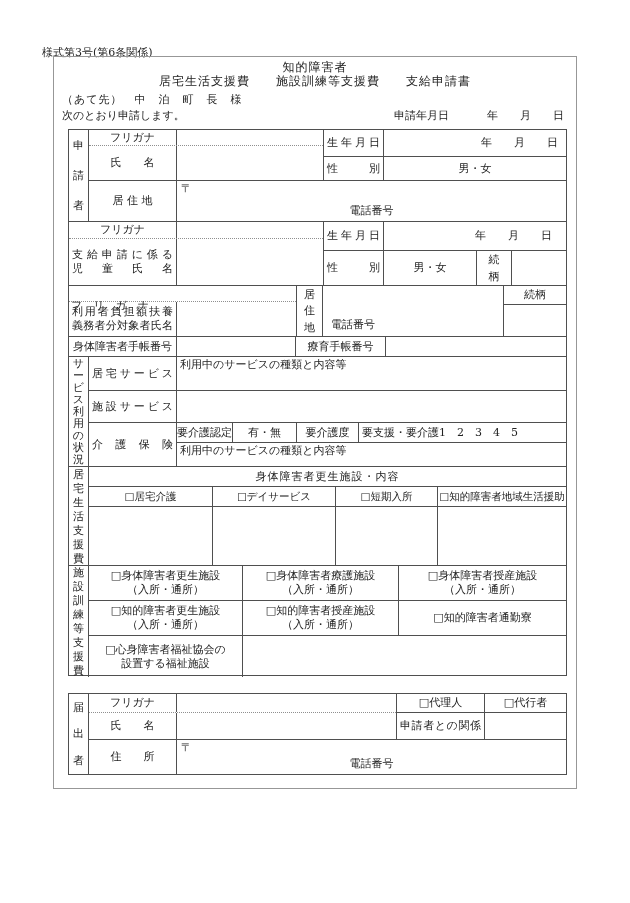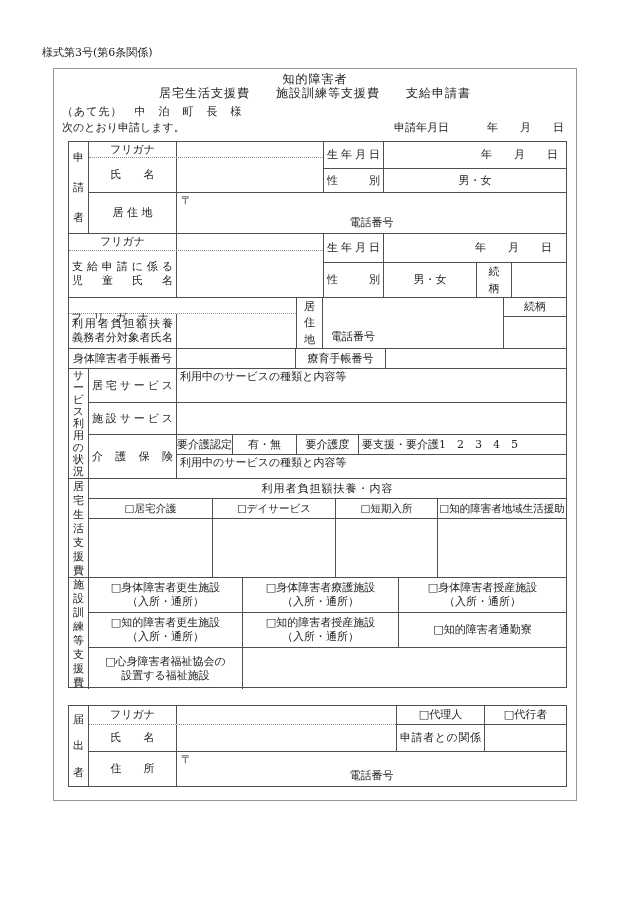--- a/index.html
+++ b/index.html
@@ -3,21 +3,21 @@
 <meta charset="utf-8">
 <style>
   * { box-sizing: border-box; margin: 0; padding: 0; }
   html,body { background:#ffffff; }
   .sheet {
     position: relative; width: 630px; height: 903px; background: #fff;
     font-family: "DejaVu Serif", "Liberation Serif", serif;
     font-size: 11px; color: #222; line-height: 1.25;
   }
   .abs { position: absolute; }
-  .box { position: absolute; left: 53px; top: 68px; width: 524px; height: 733px; border: 1px solid #979797; }
+  .box { position: absolute; left: 53px; top: 56px; width: 524px; height: 733px; border: 1px solid #979797; }
   .tbl { position: absolute; left: 14px; width: 499px; border: 1px solid #4f4f4f; background:#fff; }
   .sec { display: flex; }
   .sec + .sec { border-top: 1px solid #4f4f4f; }
   .row { display: flex; flex: 0 0 auto; min-height: 0; }
   .col { display: flex; flex-direction: column; flex: 0 0 auto; min-width: 0; }
   .cell { position: relative; flex: 0 0 auto; min-width: 0; min-height: 0; }
   .fill { flex: 1 1 0 !important; min-width: 0; }
   .br { border-right: 1px solid #4f4f4f; }
   .bb { border-bottom: 1px solid #4f4f4f; }
   .bl { border-left: 1px solid #4f4f4f; }
@@ -205,21 +205,21 @@
         <div class="gcol vtext">
             <span>居</span>
             <span>宅</span>
             <span>生</span>
             <span>活</span>
             <span>支</span>
             <span>援</span>
             <span>費</span>
           </div>
         <div class="col fill">
-          <div class="row bb c ls1" style="height:20px;">利用者負担額扶養・内容</div>
+          <div class="row bb c ls1" style="height:20px;">身体障害者更生施設・内容</div>
           <div class="row bb" style="height:20px;">
             <div class="cell br c opt" style="width:124px;">□居宅介護</div>
             <div class="cell br c opt" style="width:123px;">□デイサービス</div>
             <div class="cell br c opt" style="width:102px;">□短期入所</div>
             <div class="cell fill c opt">□知的障害者地域生活援助</div>
           </div>
           <div class="row fill">
             <div class="cell br" style="width:124px;"></div>
             <div class="cell br" style="width:123px;"></div>
             <div class="cell br" style="width:102px;"></div>

